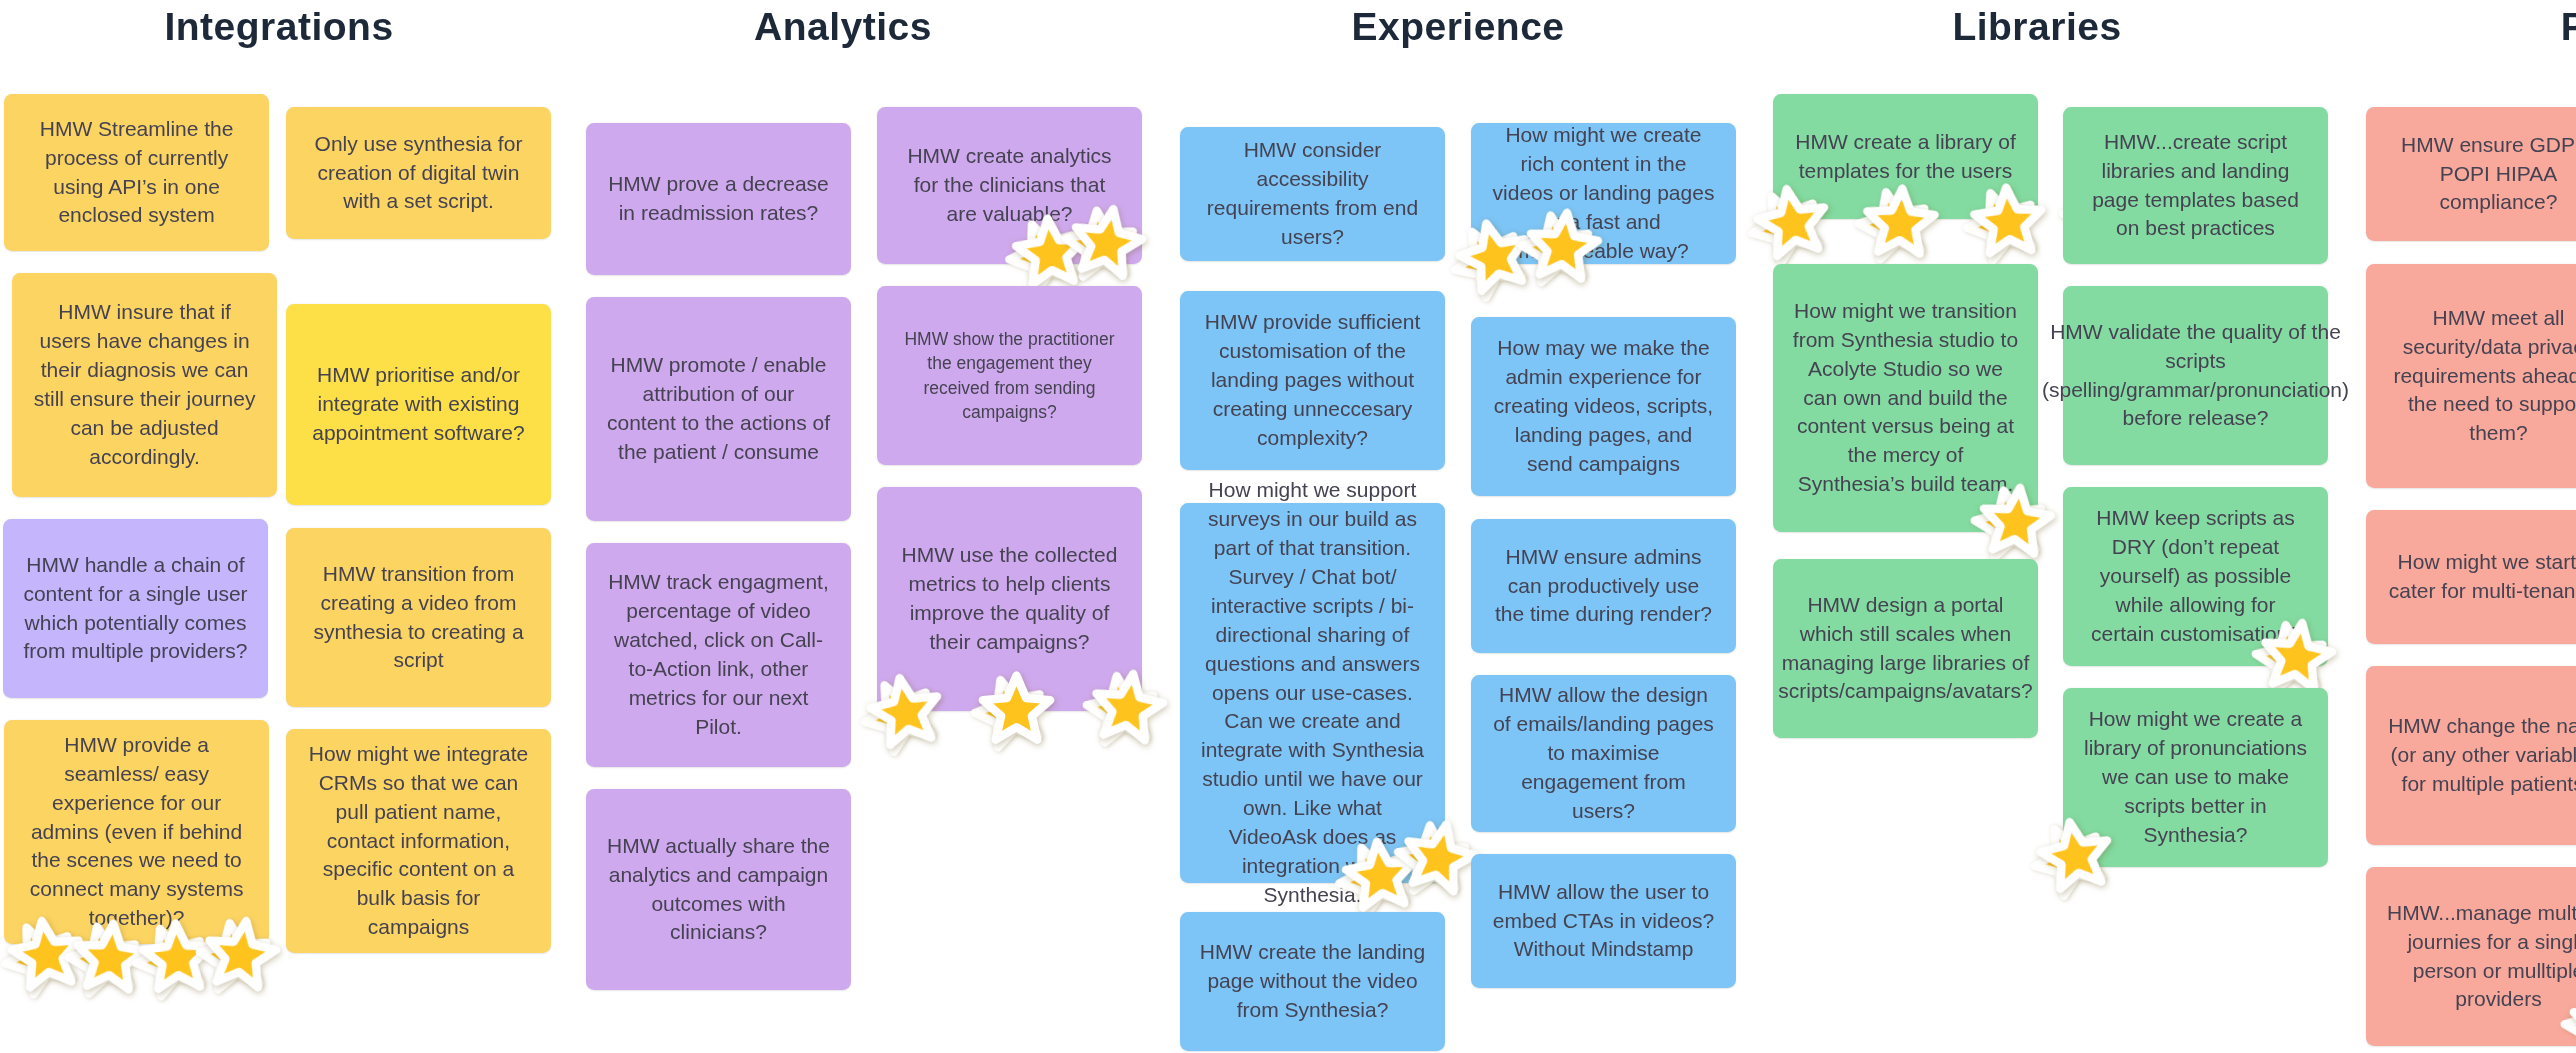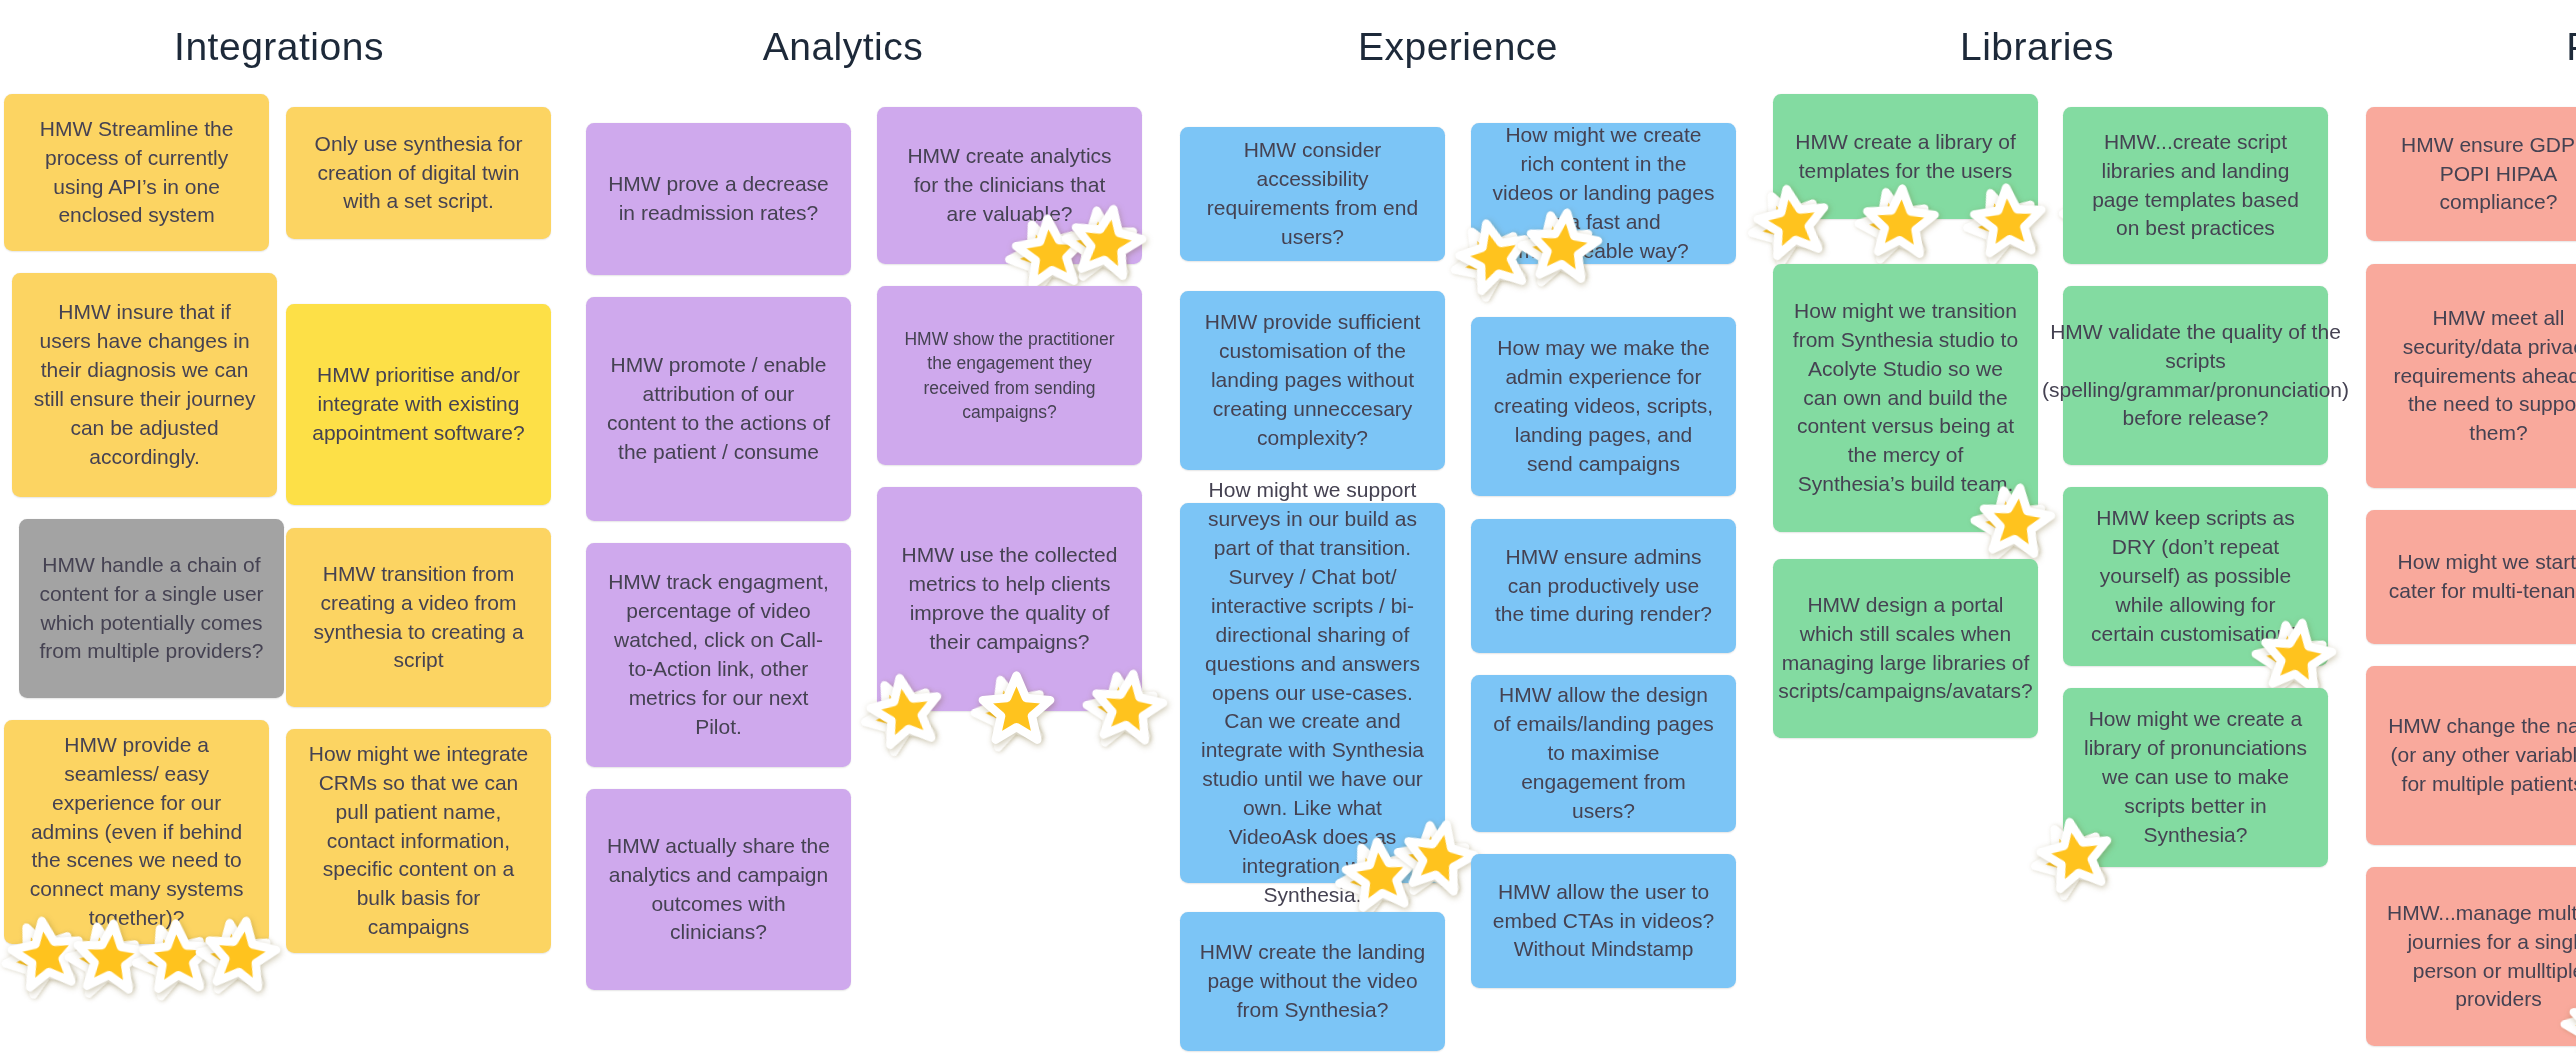--- a/index.html
+++ b/index.html
@@ -15,25 +15,24 @@
     position: relative;
     width: 3504px;
     height: 1054px;
     background: #ffffff;
   }
   .col-title {
     position: absolute;
     top: 5.2px;
     transform: translateX(-50%);
     font-size: 39px;
-    font-weight: 400;
+    font-weight: 700;
     letter-spacing: 0.5px;
     color: #1d2939;
     white-space: nowrap;
-    margin-top: 20px;
   }
   .note {
     position: absolute;
     border-radius: 8.2px;
     display: flex;
     align-items: center;
     justify-content: center;
     text-align: center;
     box-shadow: 0 0.5px 1.5px rgba(0,0,0,0.10);
   }
@@ -74,21 +73,21 @@
 <body>
 
 <div class="board">
     <div class="col-title" style="left: 279px;">Integrations</div>
     <div class="note" style="left: 4.1px; top: 94px; width: 265px; height: 157px; background: rgb(252, 212, 98);">
       <span class="note-text">HMW Streamline the process of currently using API’s in one enclosed system</span>
     </div>
     <div class="note" style="left: 4.1px; top: 273px; width: 265px; height: 224px; background: rgb(252, 212, 98); margin-left: 8px;">
       <span class="note-text">HMW insure that if users have changes in their diagnosis we can still ensure their journey can be adjusted accordingly.</span>
     </div>
-    <div class="note" style="left: 19px; top: 519px; width: 265px; height: 179px; background: #a3a3a3;">
+    <div class="note" style="left: 3px; top: 519px; width: 265px; height: 179px; background: #c4b5fd;">
       <span class="note-text">HMW handle a chain of content for a single user which potentially comes from multiple providers?</span>
     </div>
     <div class="note" style="left: 4.1px; top: 720px; width: 265px; height: 224px; background: rgb(252, 212, 98);">
       <span class="note-text">HMW provide a seamless/ easy experience for our admins (even if behind the scenes we need to connect many systems together)?</span>
       <div class="star" style="left: 3.6px; bottom: -49px; transform: rotate(-8deg);">
         <svg viewBox="0 0 100 100" class="under">
           <polygon points="50,6 62.3,35 93.7,37.8 70,58.5 77,89.2 50,73 23,89.2 30,58.5 6.3,37.8 37.7,35" fill="#ffc31e" stroke="#ffffff" stroke-width="11" stroke-linejoin="round"></polygon>
         </svg>
         <svg viewBox="0 0 100 100" class="over">
           <polygon points="50,6 62.3,35 93.7,37.8 70,58.5 77,89.2 50,73 23,89.2 30,58.5 6.3,37.8 37.7,35" fill="#ffc31e" stroke="#ffffff" stroke-width="11" stroke-linejoin="round"></polygon>

